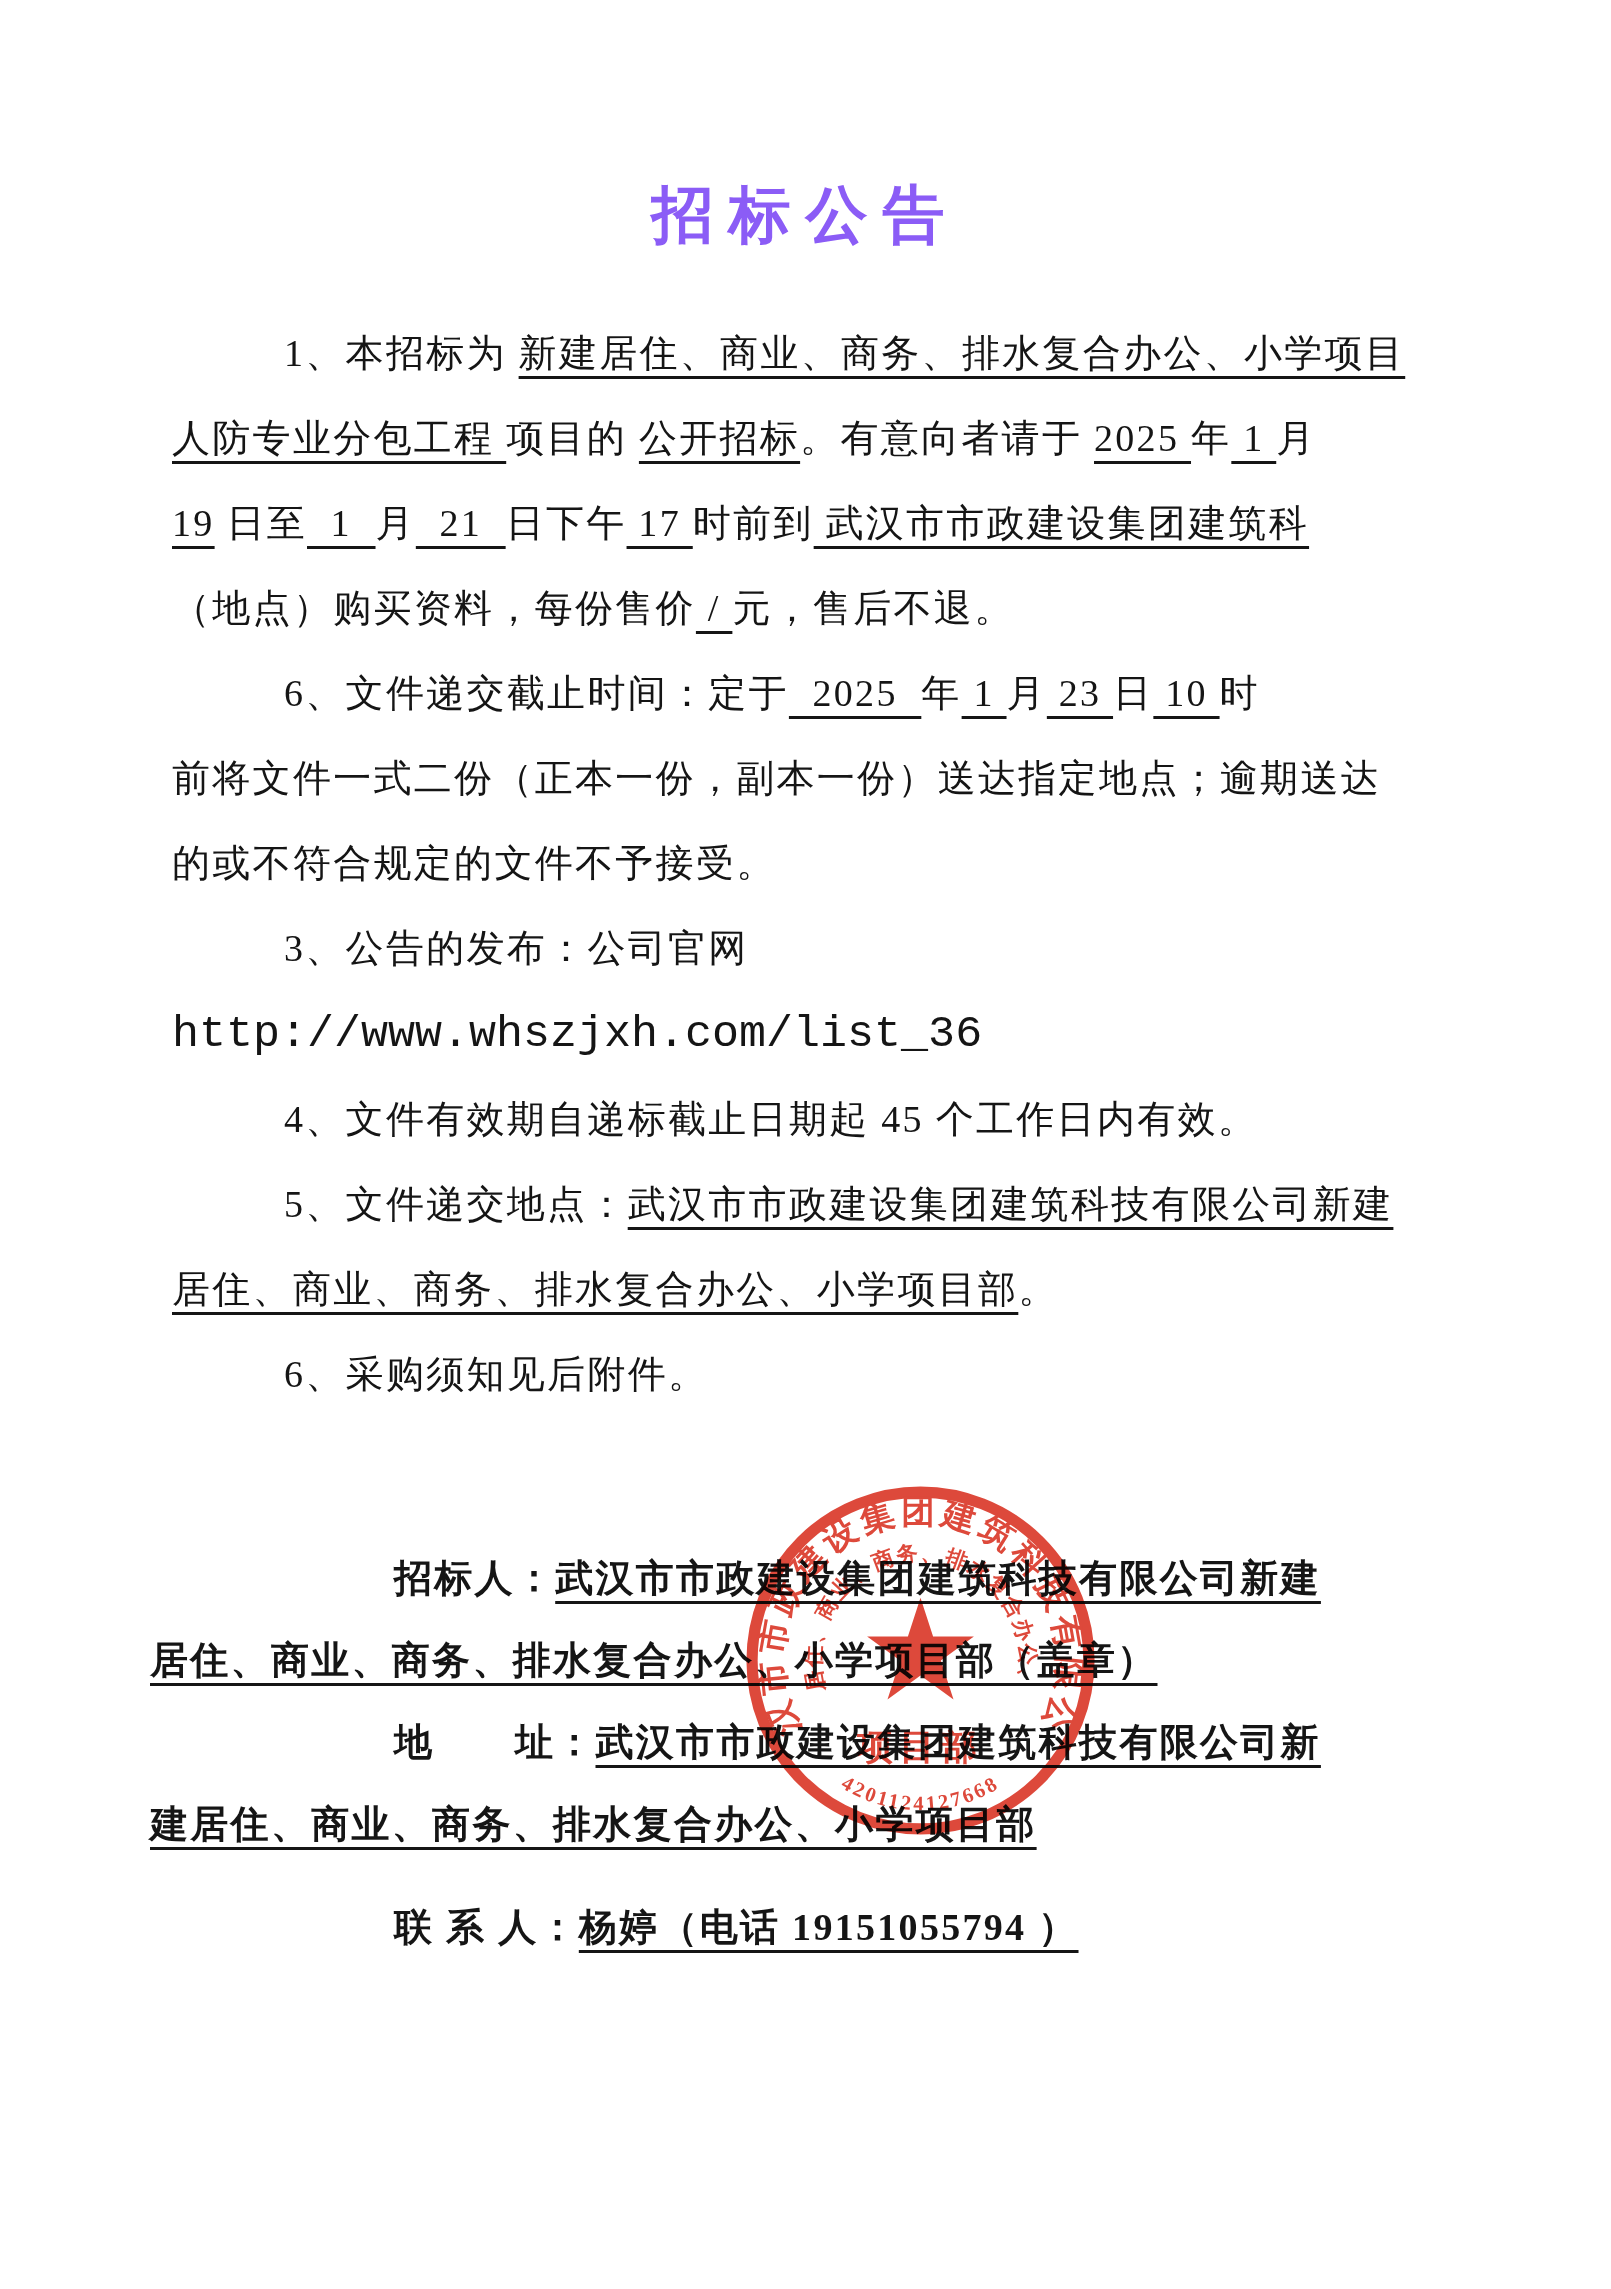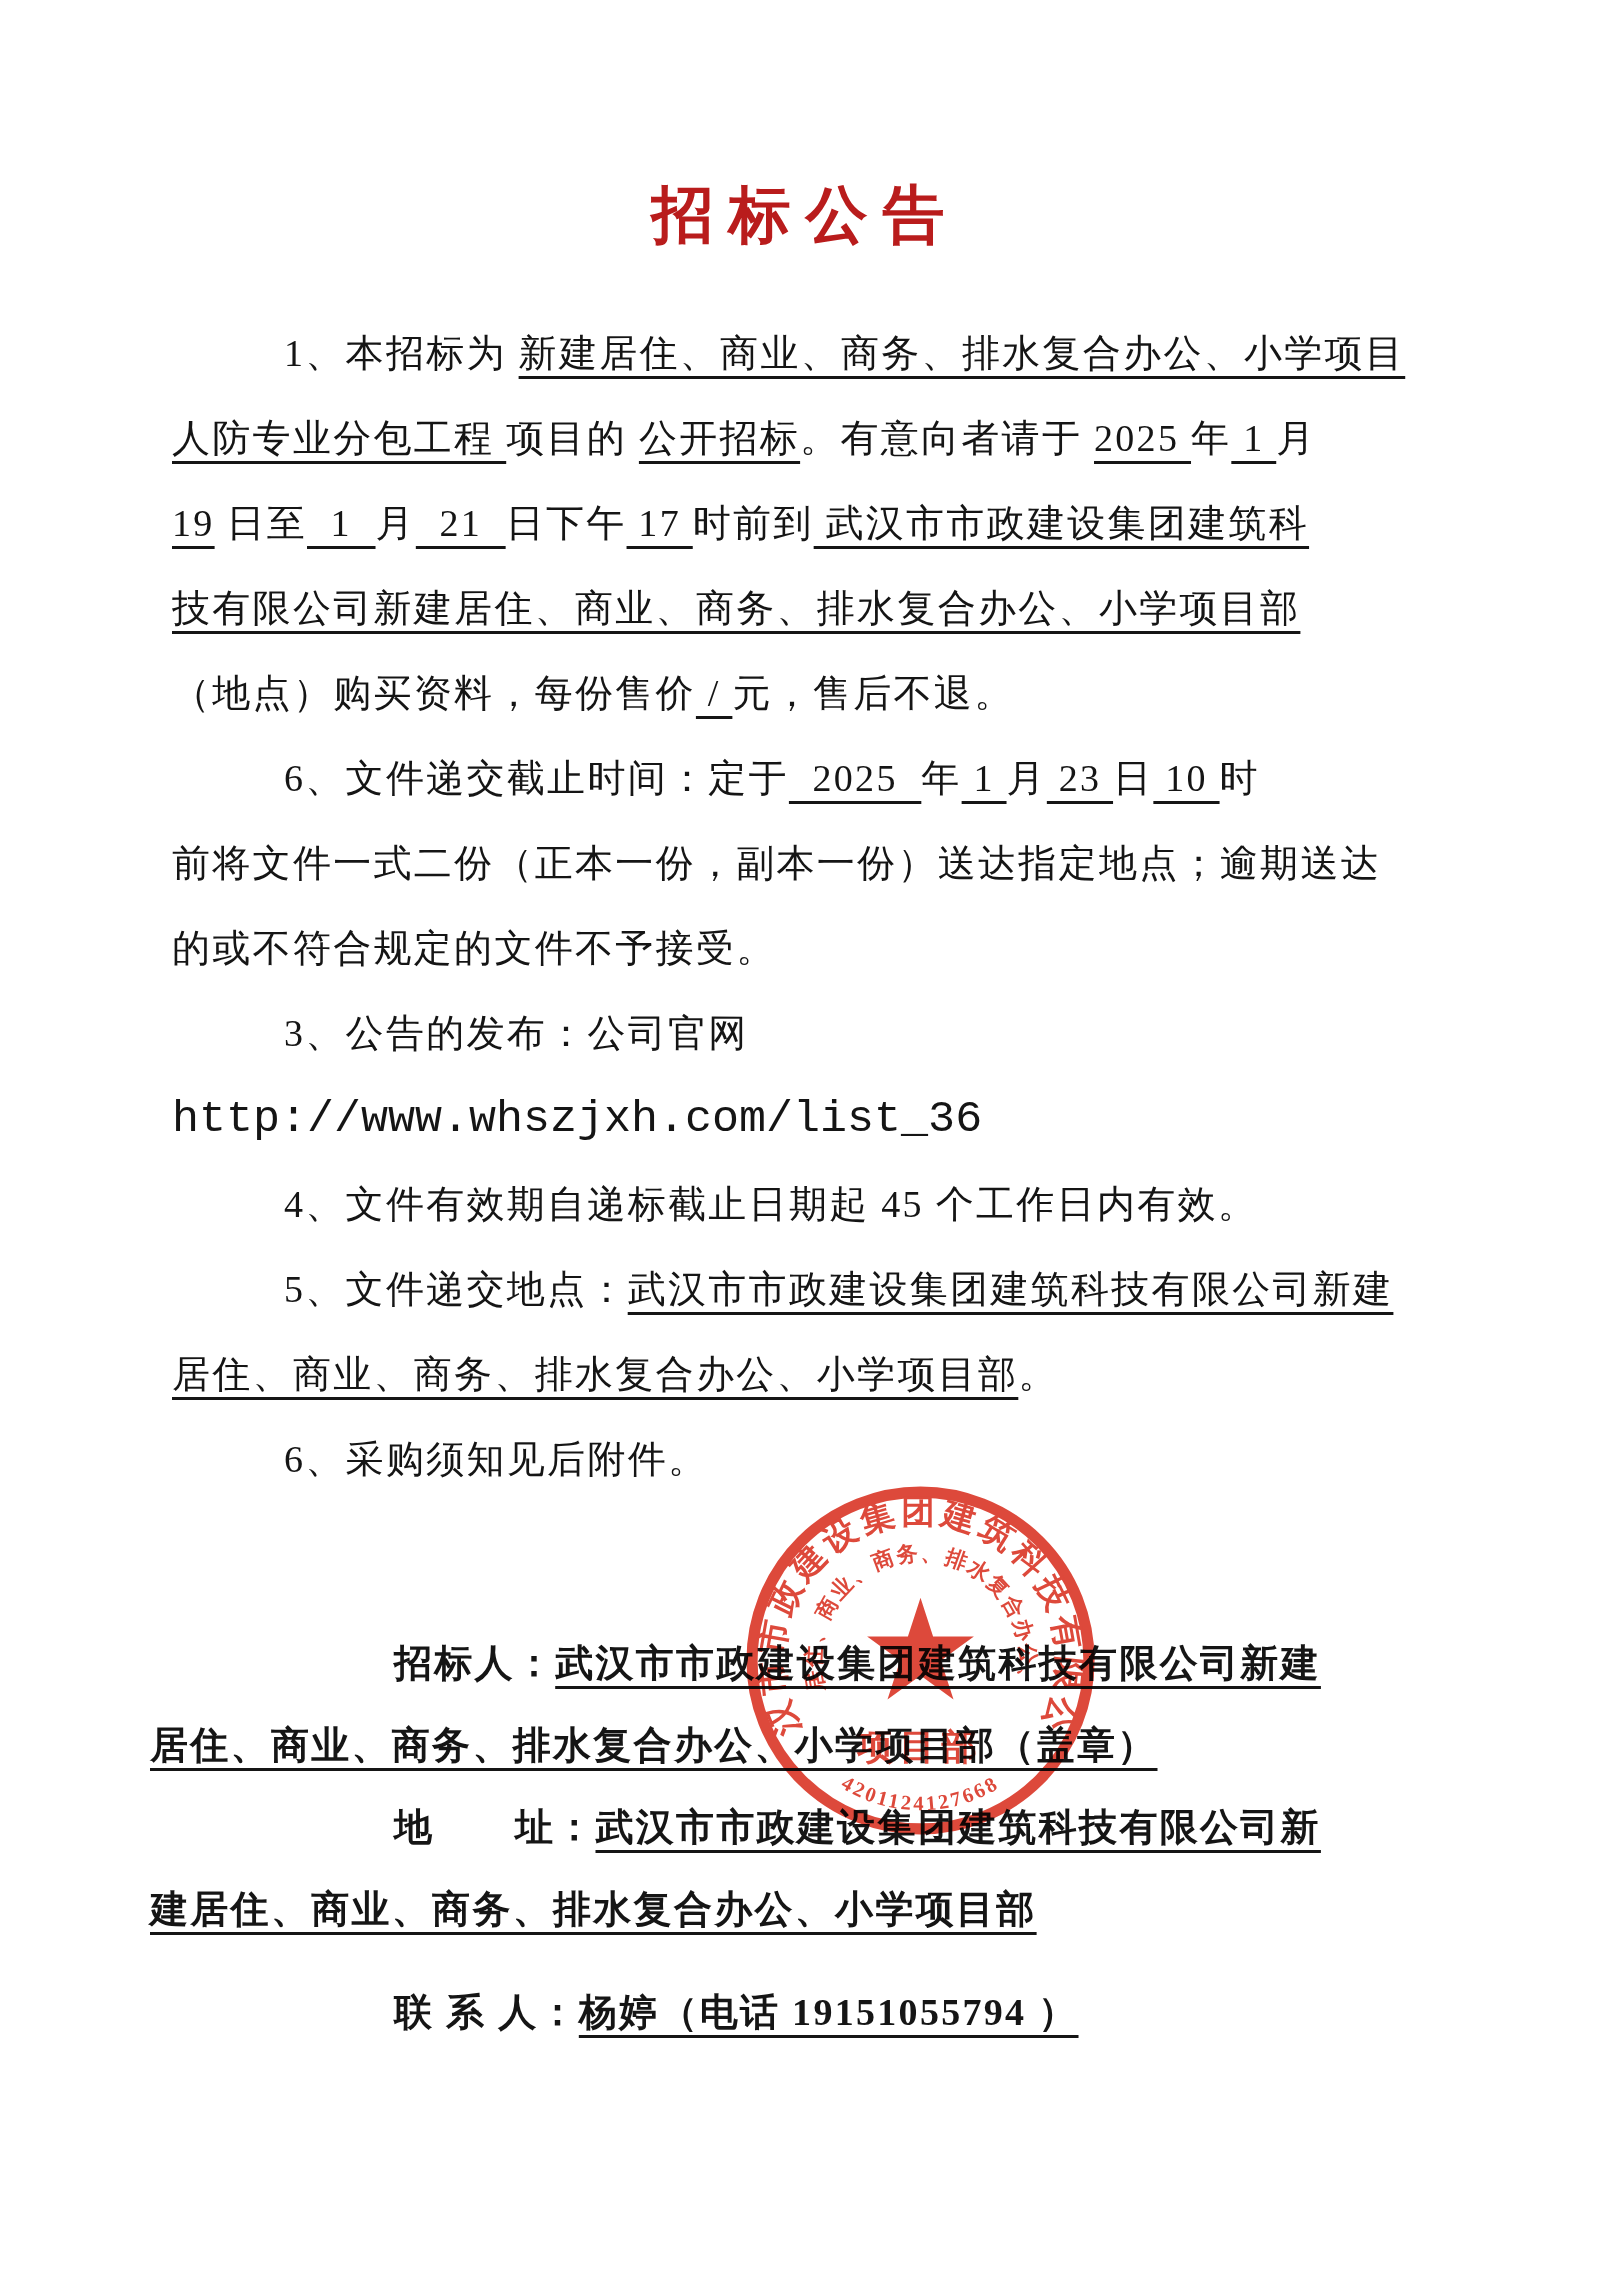--- a/index.html
+++ b/index.html
@@ -15,21 +15,21 @@
     position:absolute;inset:0;
     padding:173px 150px 0 150px;
     box-sizing:border-box;
   }
   .title{
     margin:0;
     text-align:center;
     font-size:62px;
     font-weight:bold;
     letter-spacing:15px;
-    color:#b91c1c;
+    color:#8b5cf6;
   }
   .body-lines{margin-top:54px;margin-left:22px;}
   .line{
     line-height:85px;
     font-size:38px;
     letter-spacing:2.3px;
     white-space:pre-wrap;
   }
   .footer-lines{margin-top:120px;}
   .footer-lines .line{line-height:82px;font-weight:bold;}
@@ -67,21 +67,20 @@
 <body>
 
 <div class="page">
 
   <h1 class="title">招标公告</h1>
 
   <div class="body-lines" id="body-lines">
       <div class="line indent"><span class="">1、本招标为 </span><span class="u">新建居住、商业、商务、排水复合办公、小学项目</span></div>
       <div class="line"><span class="u">人防专业分包工程 </span><span class="">项目的 </span><span class="u">公开招标</span><span class="">。有意向者请于 </span><span class="u">2025 </span><span class="">年</span><span class="u"> 1 </span><span class="">月</span></div>
       <div class="line"><span class="u">19</span><span class=""> 日至</span><span class="u">  1  </span><span class="">月</span><span class="u">  21  </span><span class="">日下午</span><span class="u"> 17 </span><span class="">时前到</span><span class="u"> 武汉市市政建设集团建筑科</span></div>
-      <div class="line"><span class="u">技有限公司新建居住、商业、商务、排水复合办公、小学项目部</span></div>
       <div class="line"><span class="">（地点）购买资料，每份售价</span><span class="u"> / </span><span class="">元，售后不退。</span></div>
       <div class="line indent"><span class="">6、文件递交截止时间：定于</span><span class="u">  2025  </span><span class="">年</span><span class="u"> 1 </span><span class="">月</span><span class="u"> 23 </span><span class="">日</span><span class="u"> 10 </span><span class="">时</span></div>
       <div class="line"><span class="">前将文件一式二份（正本一份，副本一份）送达指定地点；逾期送达</span></div>
       <div class="line"><span class="">的或不符合规定的文件不予接受。</span></div>
       <div class="line indent"><span class="">3、公告的发布：公司官网 </span><span class=" mono">http://www.whszjxh.com/list_36</span></div>
       <div class="line indent"><span class="">4、文件有效期自递标截止日期起 45 个工作日内有效。</span></div>
       <div class="line indent"><span class="">5、文件递交地点：</span><span class="u">武汉市市政建设集团建筑科技有限公司新建</span></div>
       <div class="line"><span class="u">居住、商业、商务、排水复合办公、小学项目部</span><span class="">。</span></div>
       <div class="line indent"><span class="">6、采购须知见后附件。</span></div>
     </div>

